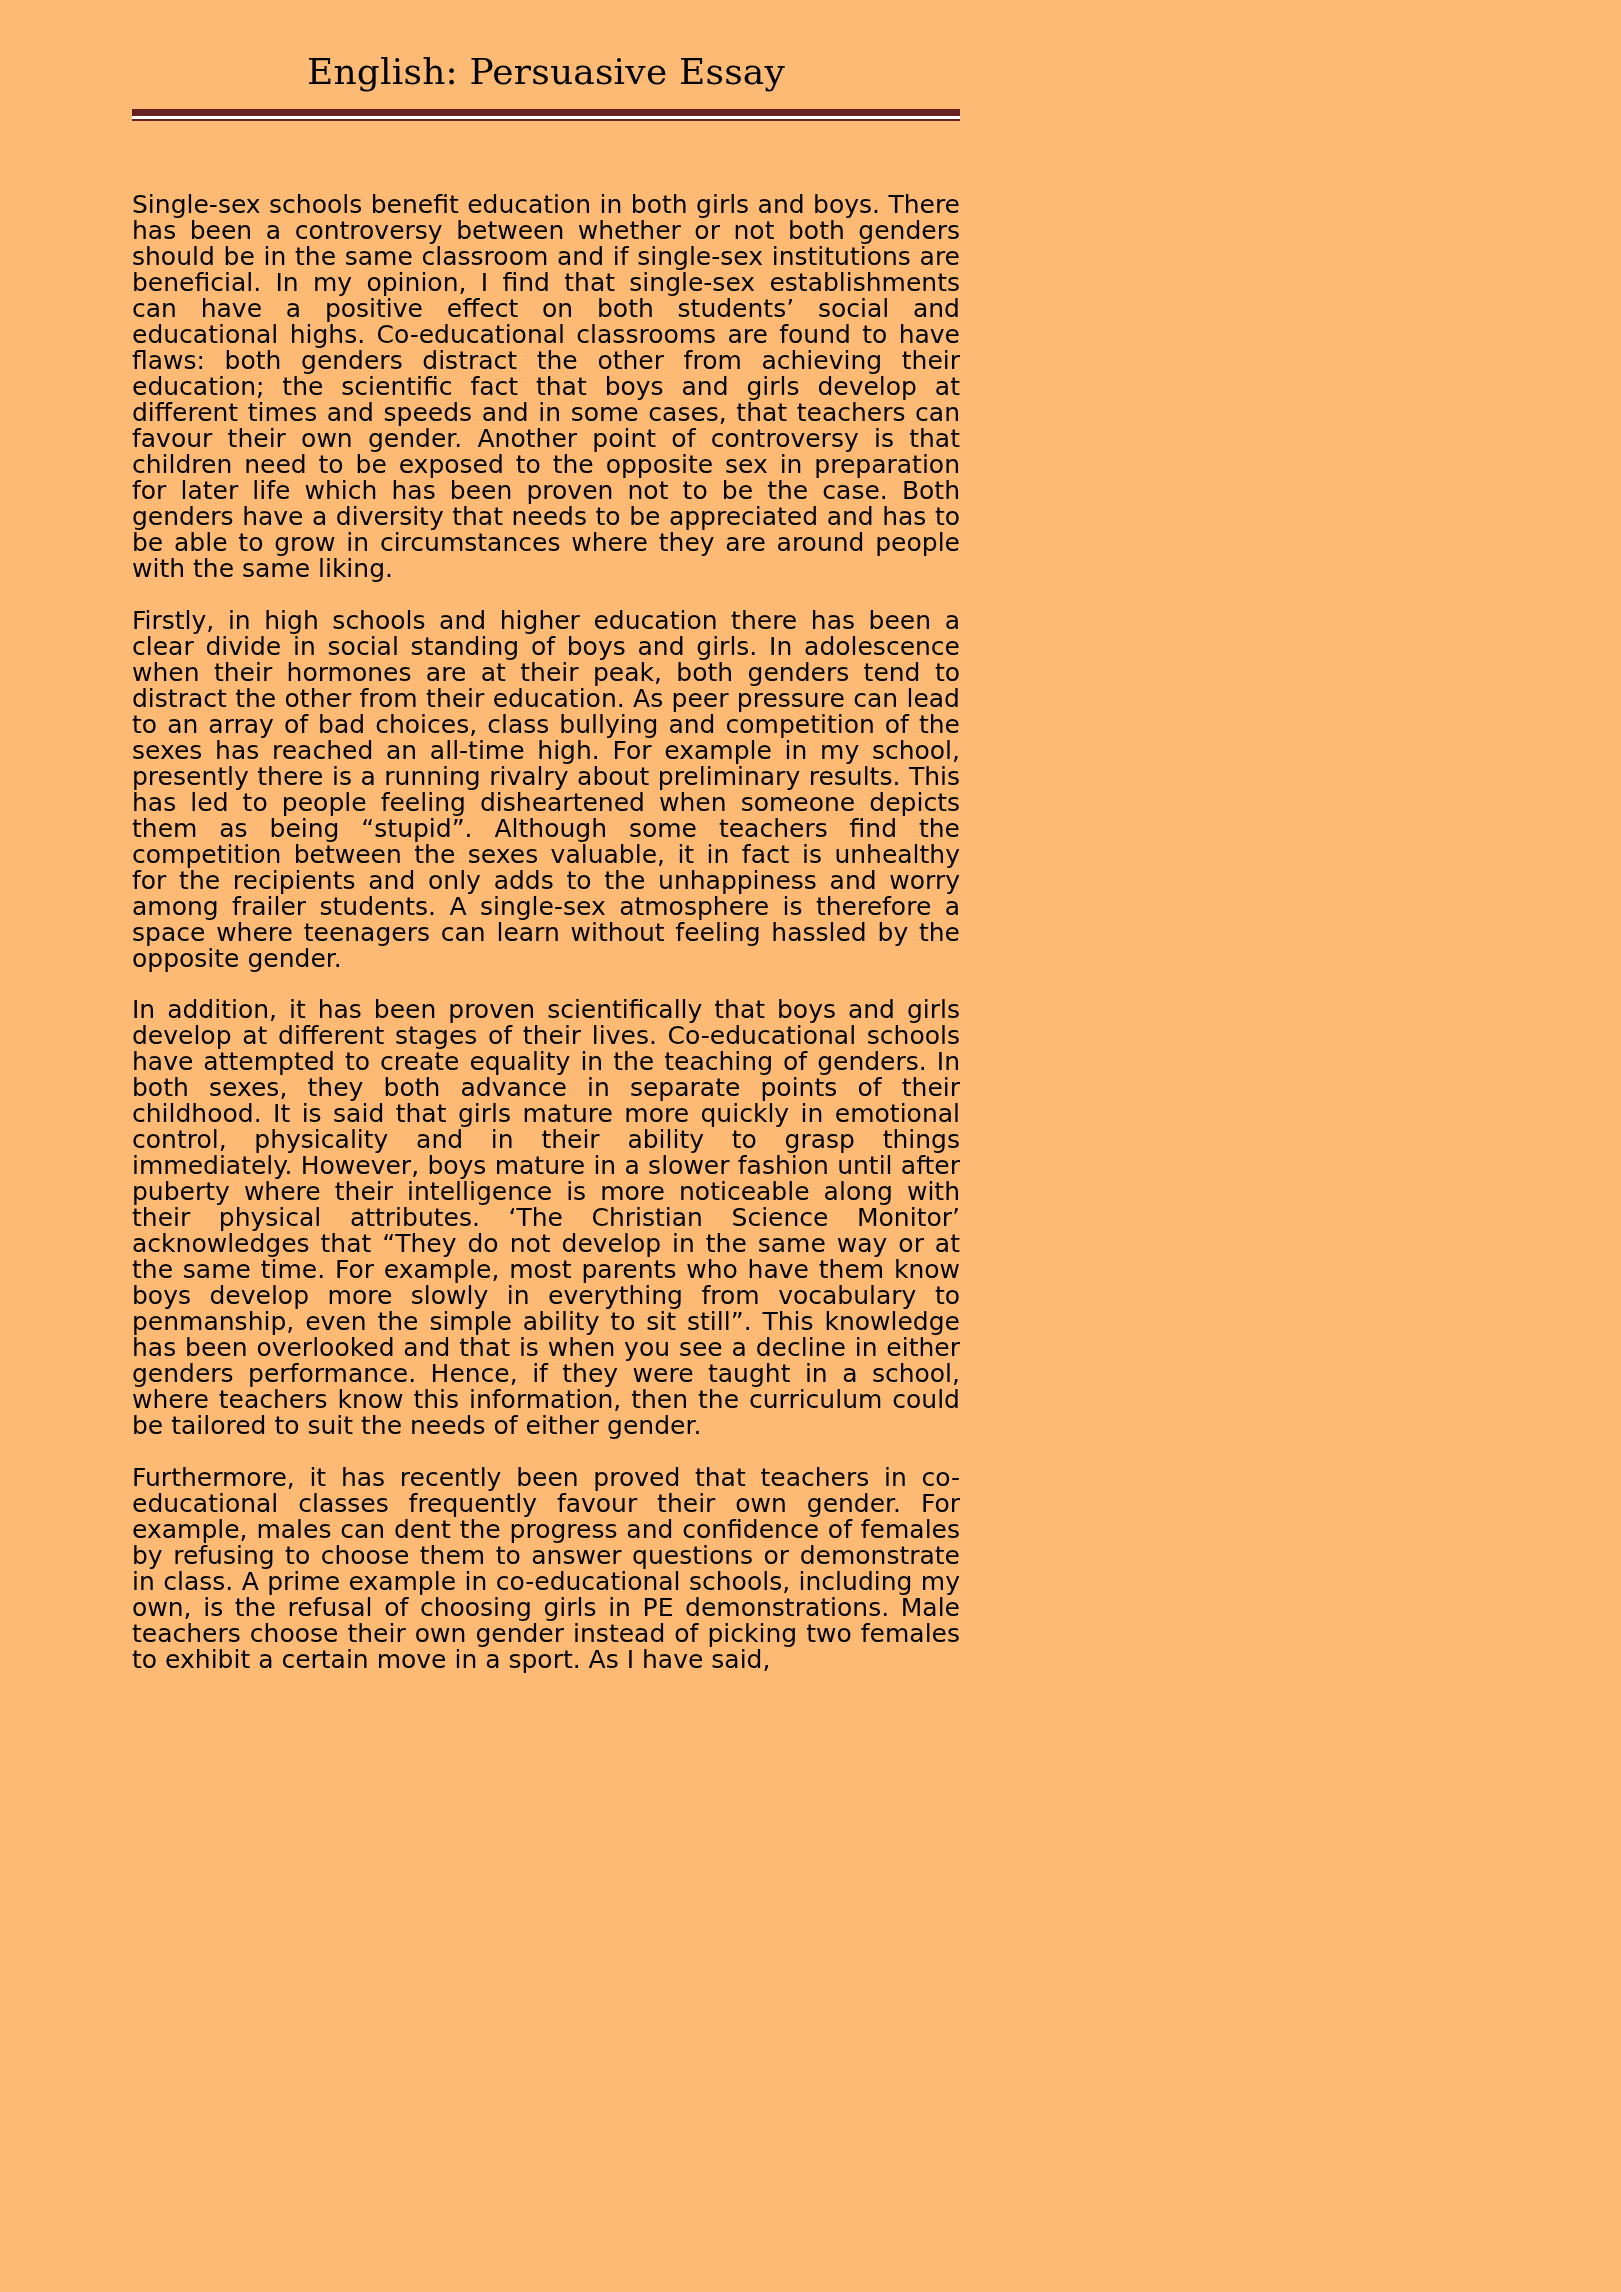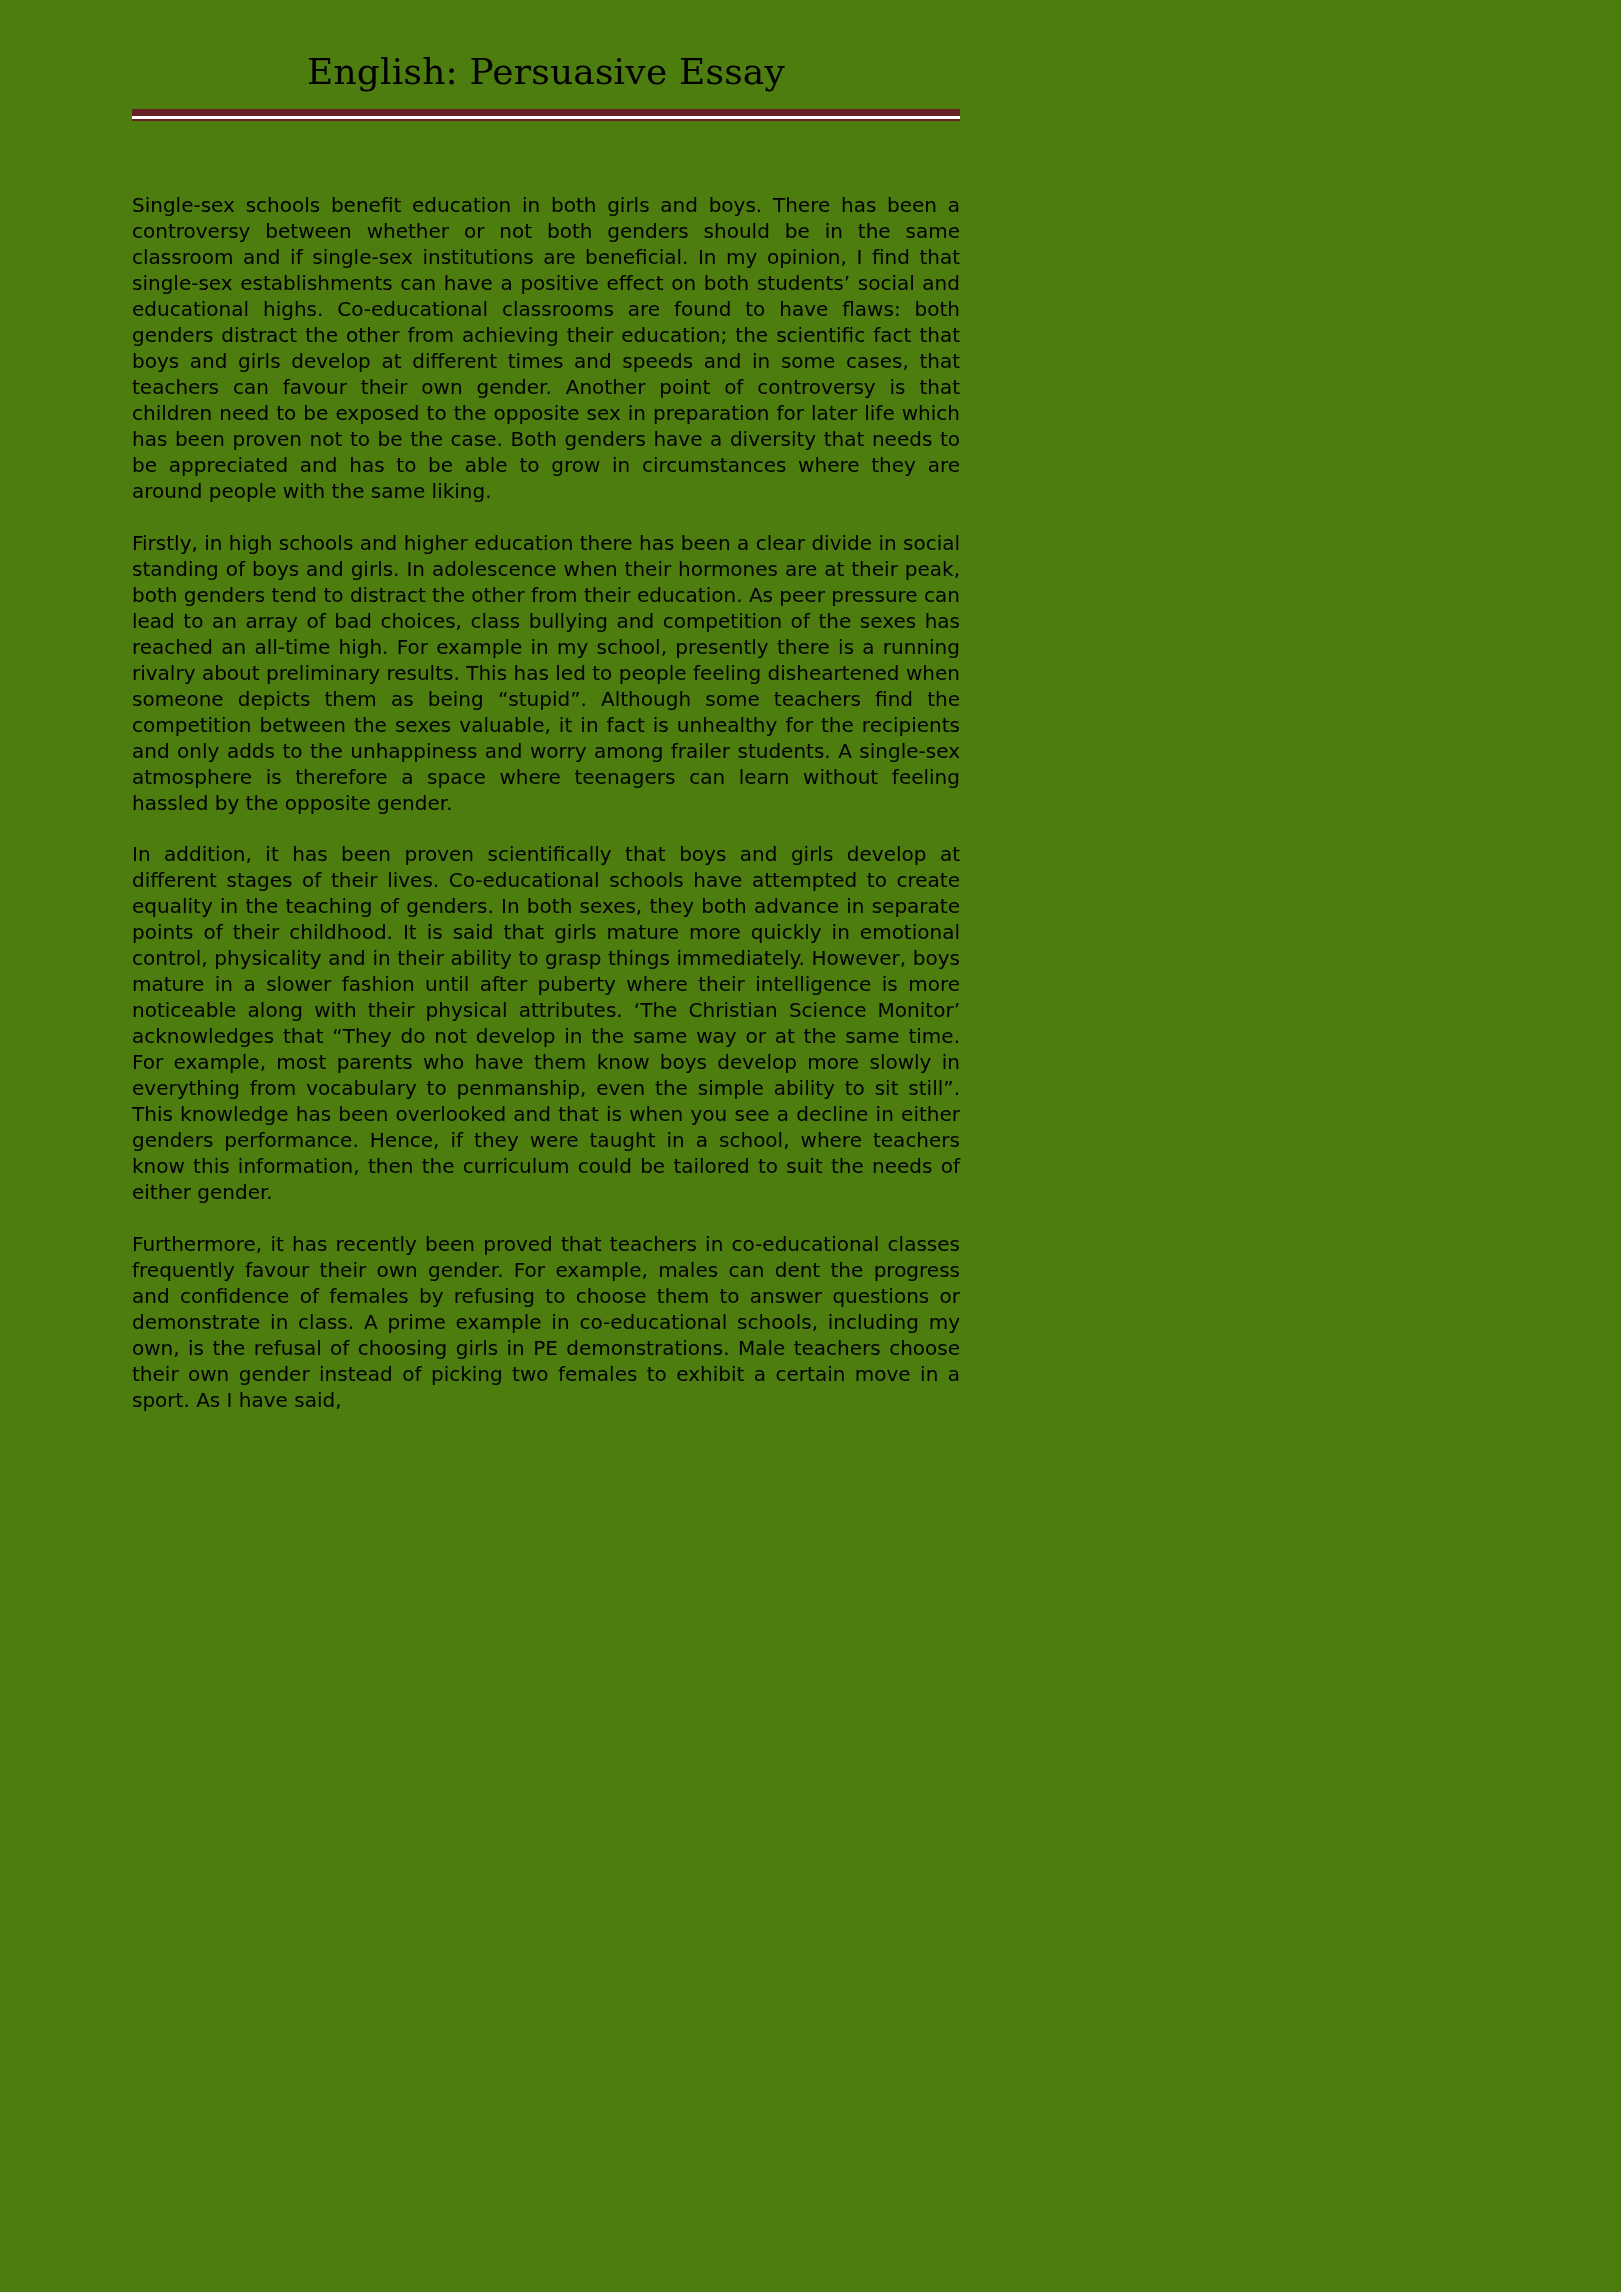--- a/index.html
+++ b/index.html
@@ -12,21 +12,21 @@
     height: 2293px;
     overflow: hidden;
     font-family: "DejaVu Sans", sans-serif;
     -webkit-font-smoothing: antialiased;
   }
 
   .page {
     position: relative;
     width: 1621px;
     height: 2293px;
-    background: #4d7c0f;
+    background: #fdba74;
     box-sizing: border-box;
   }
 
   
   .doc-header {
     position: absolute;
     left: 132px;
     top: 51px;
     width: 828px;
   }
@@ -62,21 +62,21 @@
   
   .doc-body {
     position: absolute;
     left: 132px;
     top: 192px;
     width: 828px;
   }
 
   .para {
     font-family: "DejaVu Sans", sans-serif;
-    font-size: 20px;
+    font-size: 25px;
     line-height: 26px;
     color: #000000;
     text-align: justify;
     text-justify: inter-word;
     margin: 0 0 25.5px 0;
     word-spacing: 0px;
     hyphens: none;
   }
   .para:last-child {
     margin-bottom: 17px;

